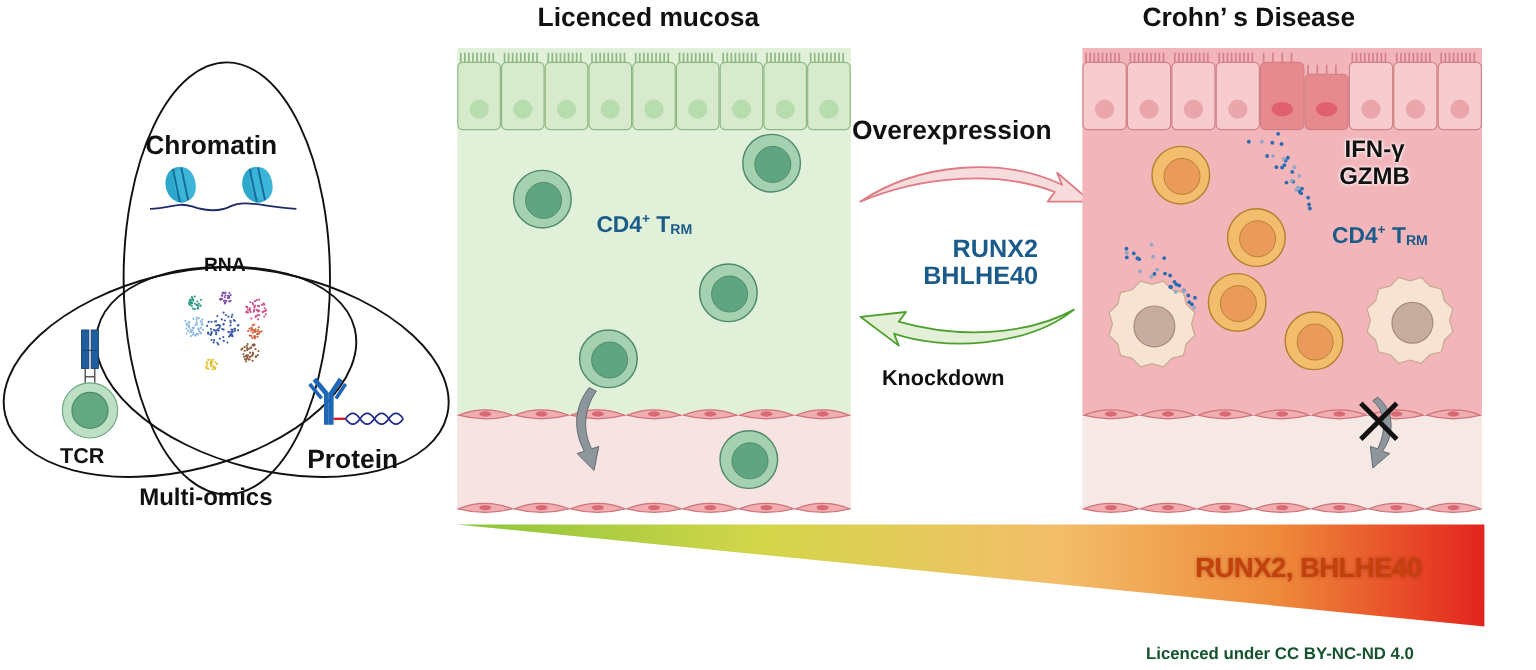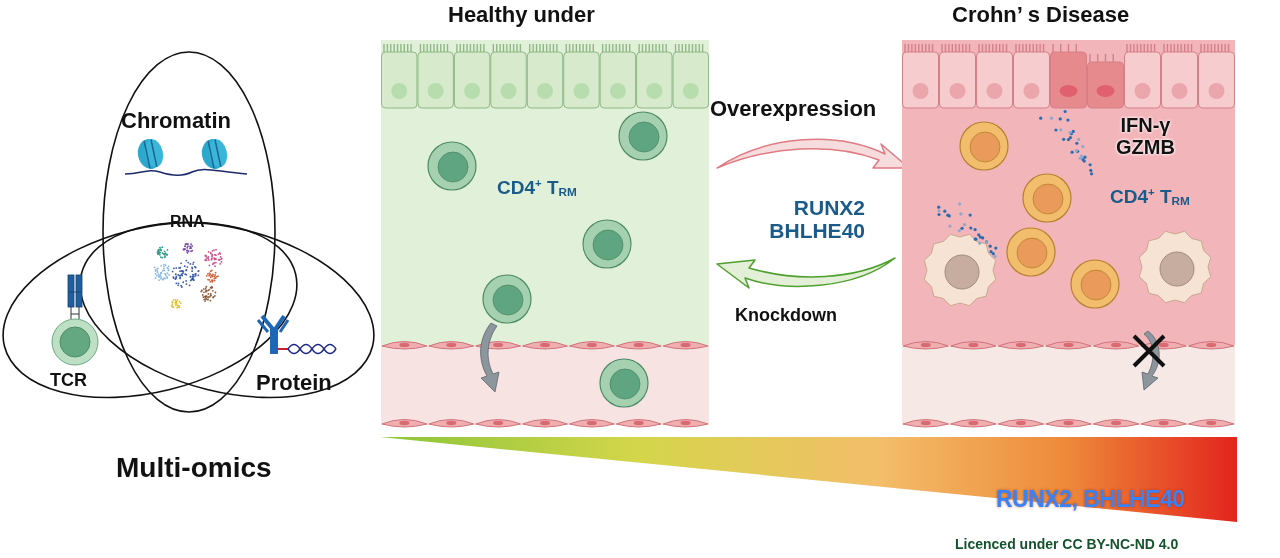--- a/index.html
+++ b/index.html
@@ -368,24 +368,24 @@
     <path d="M4,4 L14,16 L14,42" stroke="#1e66b8" stroke-width="4" fill="none"></path>
     <path d="M26,4 L18,16 L18,42" stroke="#1e66b8" stroke-width="4" fill="none"></path>
     <path d="M0,8 L10,20" stroke="#1e66b8" stroke-width="3" fill="none"></path>
     <path d="M30,8 L22,20" stroke="#1e66b8" stroke-width="3" fill="none"></path>
     <line x1="20" y1="37" x2="30" y2="37" stroke="#d11f2a" stroke-width="2"></line>
     <path d="M30,37 C34,31 38,31 42,37 C46,43 50,43 54,37 C58,31 62,31 66,37 C70,43 74,43 78,37" stroke="#1d2a8a" stroke-width="1.4" fill="none"></path>
     <path d="M30,37 C34,43 38,43 42,37 C46,31 50,31 54,37 C58,43 62,43 66,37 C70,31 74,31 78,37" stroke="#1d2a8a" stroke-width="1.4" fill="none"></path>
   </svg>
   <div class="abs lbl" style="left:256px;top:370px;font-size:22px;">Protein</div>
 
-  <div class="abs lbl" style="left:116px;top:404px;font-size:28px;margin-top:48px;">Multi-omics</div>
+  <div class="abs lbl" style="left:116px;top:404px;font-size:20px;">Multi-omics</div>
 </div>
 
-<div class="abs lbl" style="left:448px;top:2px;font-size:22px;">Healthy under</div>
+<div class="abs lbl" style="left:448px;top:2px;font-size:22px;">Licenced mucosa</div>
 
 <svg width="330" height="390" style="left:381px;top:40px" id="healthy-svg">
     <rect x="0" y="0" width="328" height="305" fill="#e1f0d9"></rect>
     <rect x="0.5" y="12" width="35.44444444444444" height="56" rx="4" fill="#d7ebcc" stroke="#8fb886" stroke-width="1"></rect>
     <path d="M3,12 L3,4 M6.382716049382716,12 L6.382716049382716,4 M9.765432098765432,12 L9.765432098765432,4 M13.148148148148149,12 L13.148148148148149,4 M16.530864197530864,12 L16.530864197530864,4 M19.91358024691358,12 L19.91358024691358,4 M23.296296296296298,12 L23.296296296296298,4 M26.679012345679013,12 L26.679012345679013,4 M30.061728395061728,12 L30.061728395061728,4 " stroke="#8fb886" stroke-width="1.4" fill="none"></path>
     <ellipse cx="18.22222222222222" cy="51" rx="8" ry="8" fill="#b7dcae"></ellipse>
     <rect x="36.94444444444444" y="12" width="35.44444444444444" height="56" rx="4" fill="#d7ebcc" stroke="#8fb886" stroke-width="1"></rect>
     <path d="M39.44444444444444,12 L39.44444444444444,4 M42.82716049382716,12 L42.82716049382716,4 M46.20987654320987,12 L46.20987654320987,4 M49.592592592592595,12 L49.592592592592595,4 M52.9753086419753,12 L52.9753086419753,4 M56.358024691358025,12 L56.358024691358025,4 M59.74074074074074,12 L59.74074074074074,4 M63.123456790123456,12 L63.123456790123456,4 M66.50617283950618,12 L66.50617283950618,4 " stroke="#8fb886" stroke-width="1.4" fill="none"></path>
     <ellipse cx="54.666666666666664" cy="51" rx="8" ry="8" fill="#b7dcae"></ellipse>
     <rect x="73.38888888888889" y="12" width="35.44444444444444" height="56" rx="4" fill="#d7ebcc" stroke="#8fb886" stroke-width="1"></rect>
@@ -613,15 +613,15 @@
     <linearGradient id="wedgeGrad" x1="0" x2="1" y1="0" y2="0">
       <stop offset="0" id="g0" stop-color="#8ac43a"></stop>
       <stop offset="0.3" id="g1" stop-color="#d4d64a"></stop>
       <stop offset="0.58" id="g2" stop-color="#f3be6a"></stop>
       <stop offset="0.8" id="g3" stop-color="#ee8a3a"></stop>
       <stop offset="1" id="g4" stop-color="#e3241e"></stop>
     </linearGradient>
   </defs>
   <polygon points="0,0 857,0 857,85" fill="url(#wedgeGrad)"></polygon>
 </svg>
-<div class="abs lbl" style="left:996px;top:460px;font-size:23px;color:#3b82f6;letter-spacing:-0.5px;text-shadow:0 0 3px rgba(150,40,10,0.6);margin-top:26px;">RUNX2, BHLHE40</div>
+<div class="abs lbl" style="left:996px;top:460px;font-size:23px;color:#c2410c;letter-spacing:-0.5px;text-shadow:0 0 3px rgba(150,40,10,0.6);">RUNX2, BHLHE40</div>
 
 <div class="abs lbl" style="left:955px;top:536px;font-size:14px;color:#14532d;">Licenced under CC BY-NC-ND 4.0</div>
 
 </body></html>

